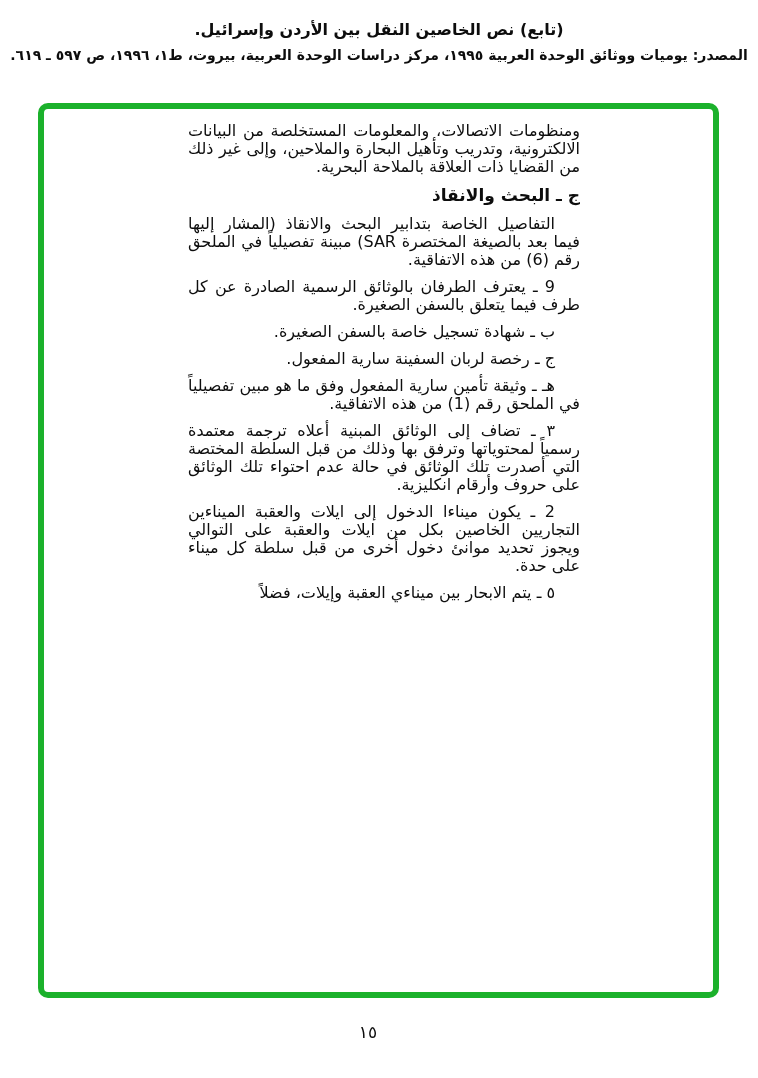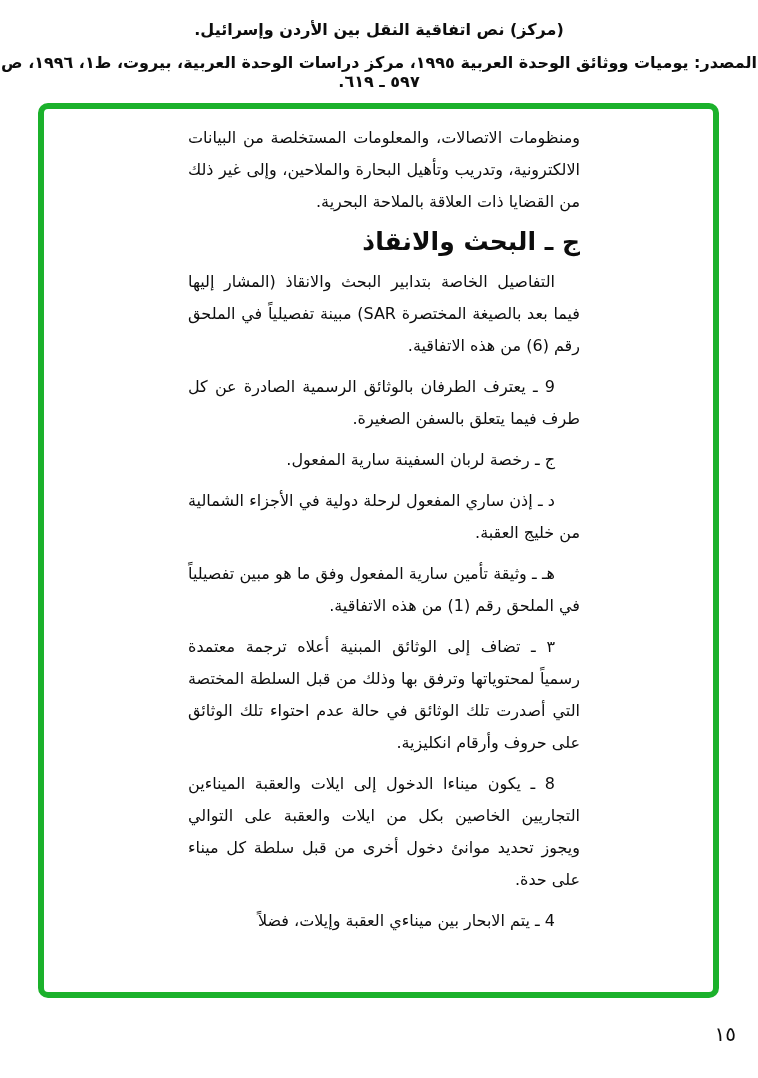--- a/index.html
+++ b/index.html
@@ -17,79 +17,80 @@
     width: 758px;
     text-align: center;
     direction: rtl;
   }
   .hdr-title {
     font-size: 16px;
     font-weight: 700;
     letter-spacing: 0;
   }
   .hdr-src {
-    margin-top: 14px;
-    font-size: 16px;
+    margin-top: 8px;
+    font-size: 14px;
     font-weight: 700;
   }
   .frame {
     position: absolute;
     left: 38px; top: 103px;
     width: 681px; height: 895px;
     border: 6px solid #1bb12b;
     border-radius: 10px;
     background: #ffffff;
   }
   .content {
     position: absolute;
     top: 122px;
     right: 178px;
     width: 392px;
     direction: rtl;
   }
   .blk-p {
     font-size: 16px;
-    line-height: 32px;
+    line-height: 18px;
     text-align: justify;
     text-align-last: right;
     margin: 0 0 9px 0;
   }
   .blk-p.indent { text-indent: 25px; }
   .blk-h {
-    font-size: 25px;
+    font-size: 17px;
     font-weight: 700;
     text-align: right;
     margin: 5px 0 10px 0;
   }
   .page-number {
     position: absolute;
     top: 1022px; left: 0;
     width: 736px;
-    font-size: 20px;
+    text-align: center;
+    font-size: 17px;
     font-weight: 500;
     direction: rtl;
   }
 </style>
 </head>
 <body>
 
 <div class="header">
-  <div class="hdr-title">(مركز) نص اتفاقية النقل بين الأردن وإسرائيل.</div>
+  <div class="hdr-title">(تابع) نص الخاصين النقل بين الأردن وإسرائيل.</div>
   <div class="hdr-src">المصدر: يوميات ووثائق الوحدة العربية ١٩٩٥، مركز دراسات الوحدة العربية، بيروت، ط١، ١٩٩٦، ص ٥٩٧ ـ ٦١٩.</div>
 </div>
 
 <div class="frame" style="border-color: rgb(27, 177, 43);"></div>
 
 <div class="content">
 
 <div class="blk-p">ومنظومات الاتصالات، والمعلومات المستخلصة من البيانات الالكترونية، وتدريب وتأهيل البحارة والملاحين، وإلى غير ذلك من القضايا ذات العلاقة بالملاحة البحرية.</div>
     <div class="blk-h">ج ـ البحث والانقاذ</div>
     <div class="blk-p indent">التفاصيل الخاصة بتدابير البحث والانقاذ (المشار إليها فيما بعد بالصيغة المختصرة SAR) مبينة تفصيلياً في الملحق رقم (6) من هذه الاتفاقية.</div>
     <div class="blk-p indent">9 ـ يعترف الطرفان بالوثائق الرسمية الصادرة عن كل طرف فيما يتعلق بالسفن الصغيرة.</div>
+    <div class="blk-p indent">ب ـ شهادة تسجيل خاصة بالسفن الصغيرة.</div>
     <div class="blk-p indent">ج ـ رخصة لربان السفينة سارية المفعول.</div>
-    <div class="blk-p indent">د ـ إذن ساري المفعول لرحلة دولية في الأجزاء الشمالية من خليج العقبة.</div>
     <div class="blk-p indent">هـ ـ وثيقة تأمين سارية المفعول وفق ما هو مبين تفصيلياً في الملحق رقم (1) من هذه الاتفاقية.</div>
     <div class="blk-p indent">٣ ـ تضاف إلى الوثائق المبنية أعلاه ترجمة معتمدة رسمياً لمحتوياتها وترفق بها وذلك من قبل السلطة المختصة التي أصدرت تلك الوثائق في حالة عدم احتواء تلك الوثائق على حروف وأرقام انكليزية.</div>
-    <div class="blk-p indent">8 ـ يكون ميناءا الدخول إلى ايلات والعقبة الميناءين التجاريين الخاصين بكل من ايلات والعقبة على التوالي ويجوز تحديد موانئ دخول أخرى من قبل سلطة كل ميناء على حدة.</div>
-    <div class="blk-p indent">4 ـ يتم الابحار بين ميناءي العقبة وإيلات، فضلاً</div>
+    <div class="blk-p indent">2 ـ يكون ميناءا الدخول إلى ايلات والعقبة الميناءين التجاريين الخاصين بكل من ايلات والعقبة على التوالي ويجوز تحديد موانئ دخول أخرى من قبل سلطة كل ميناء على حدة.</div>
+    <div class="blk-p indent">٥ ـ يتم الابحار بين ميناءي العقبة وإيلات، فضلاً</div>
   </div>
 
 <div class="page-number">١٥</div>
 
 </body></html>

